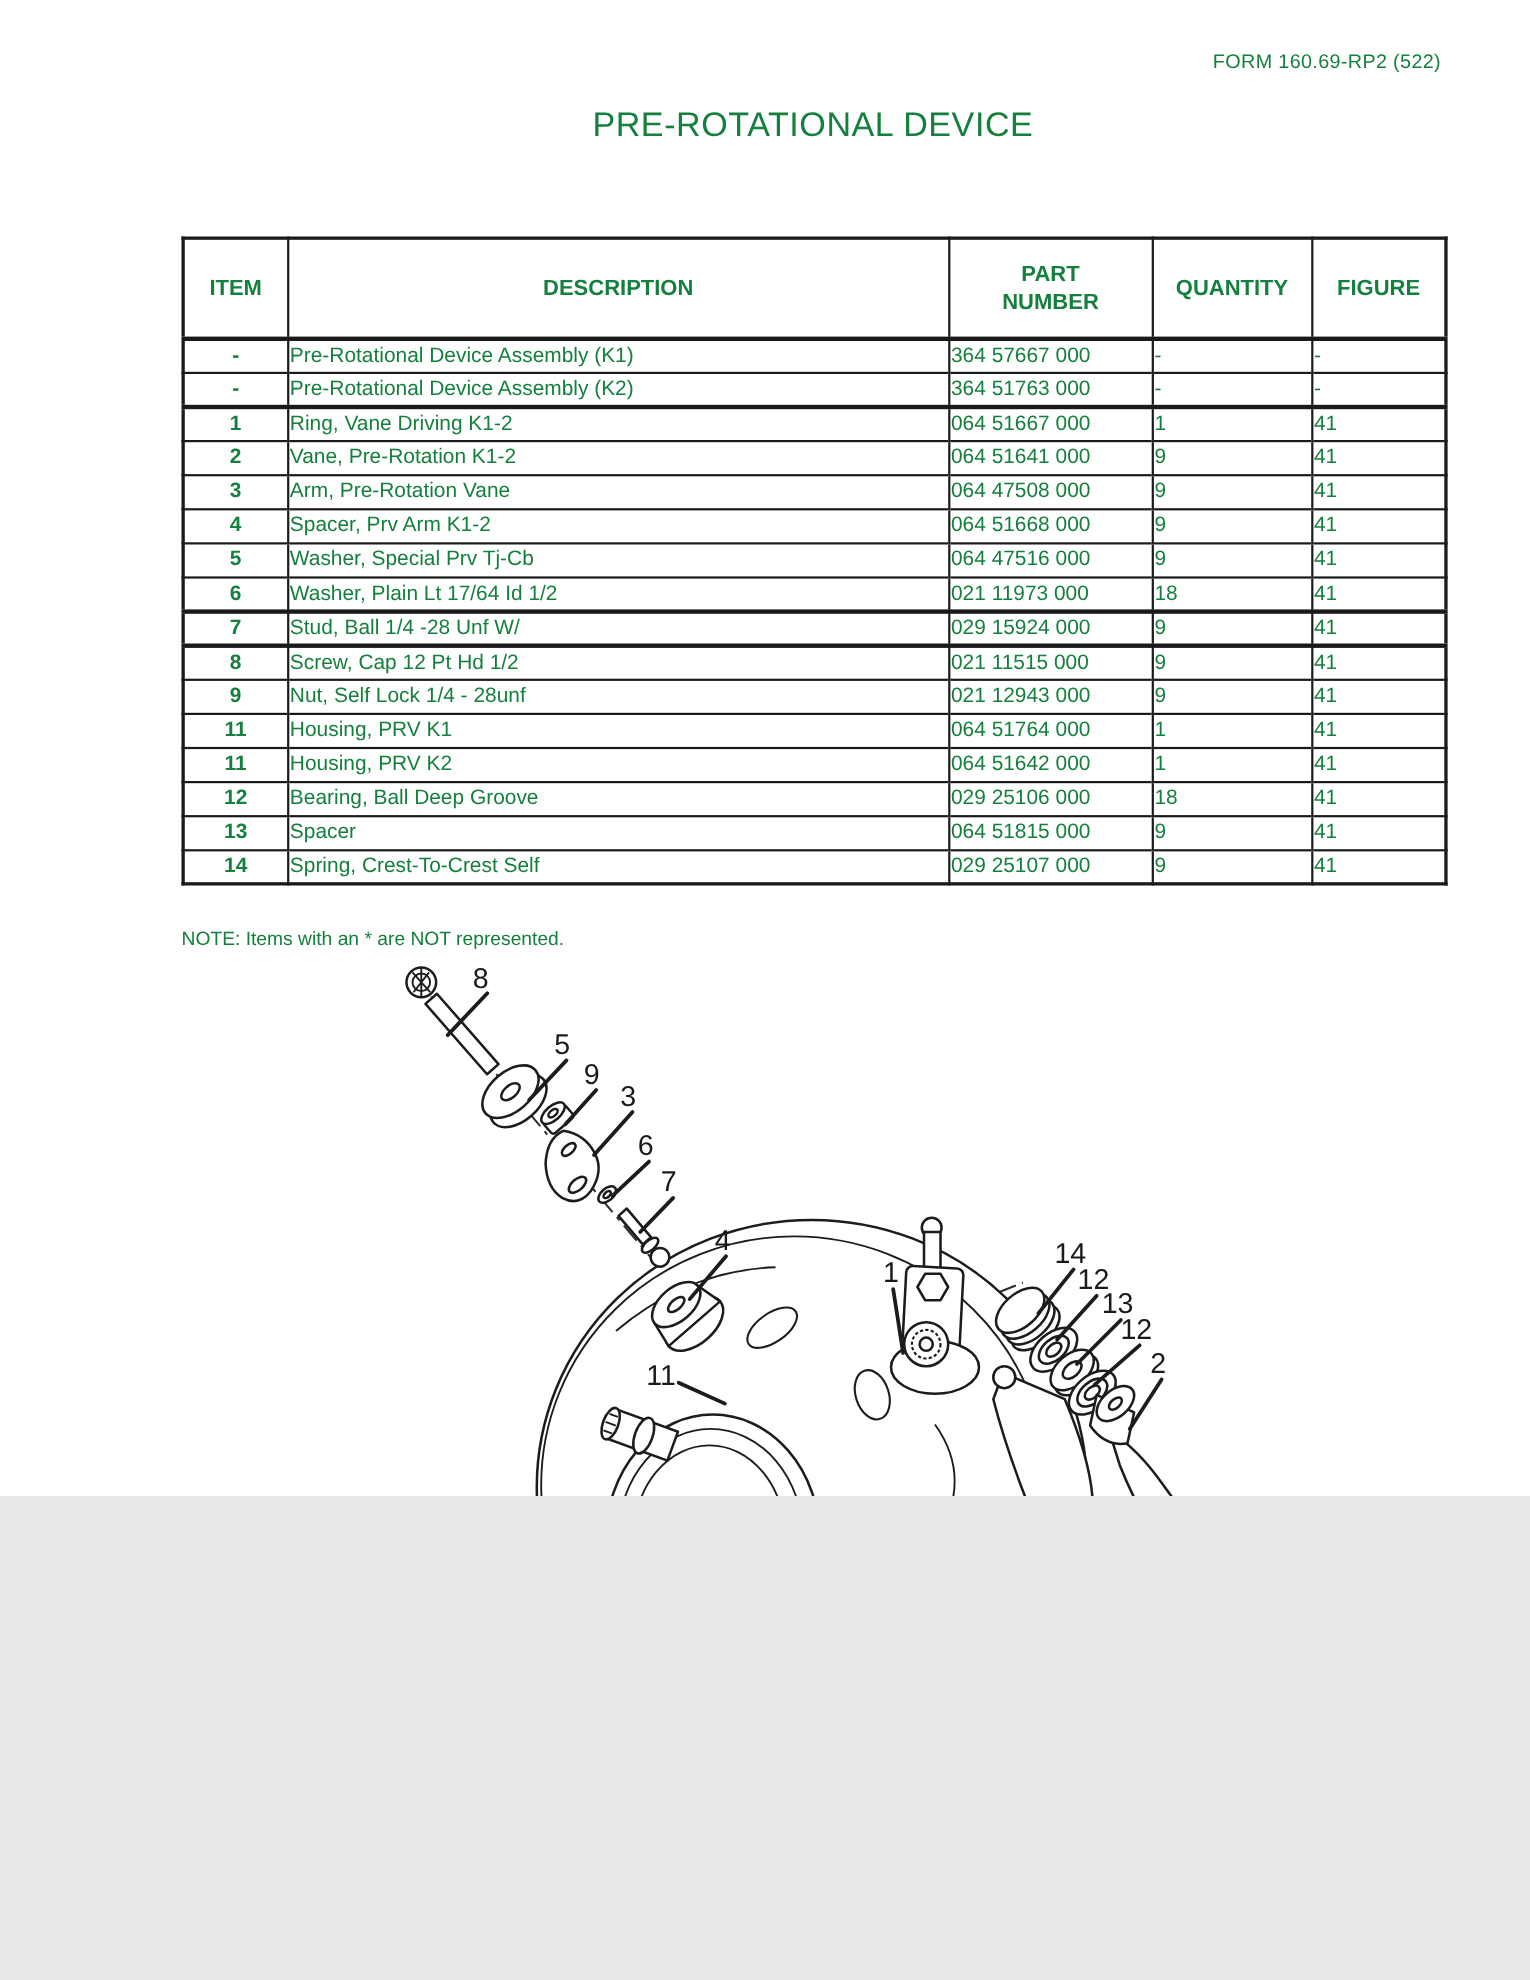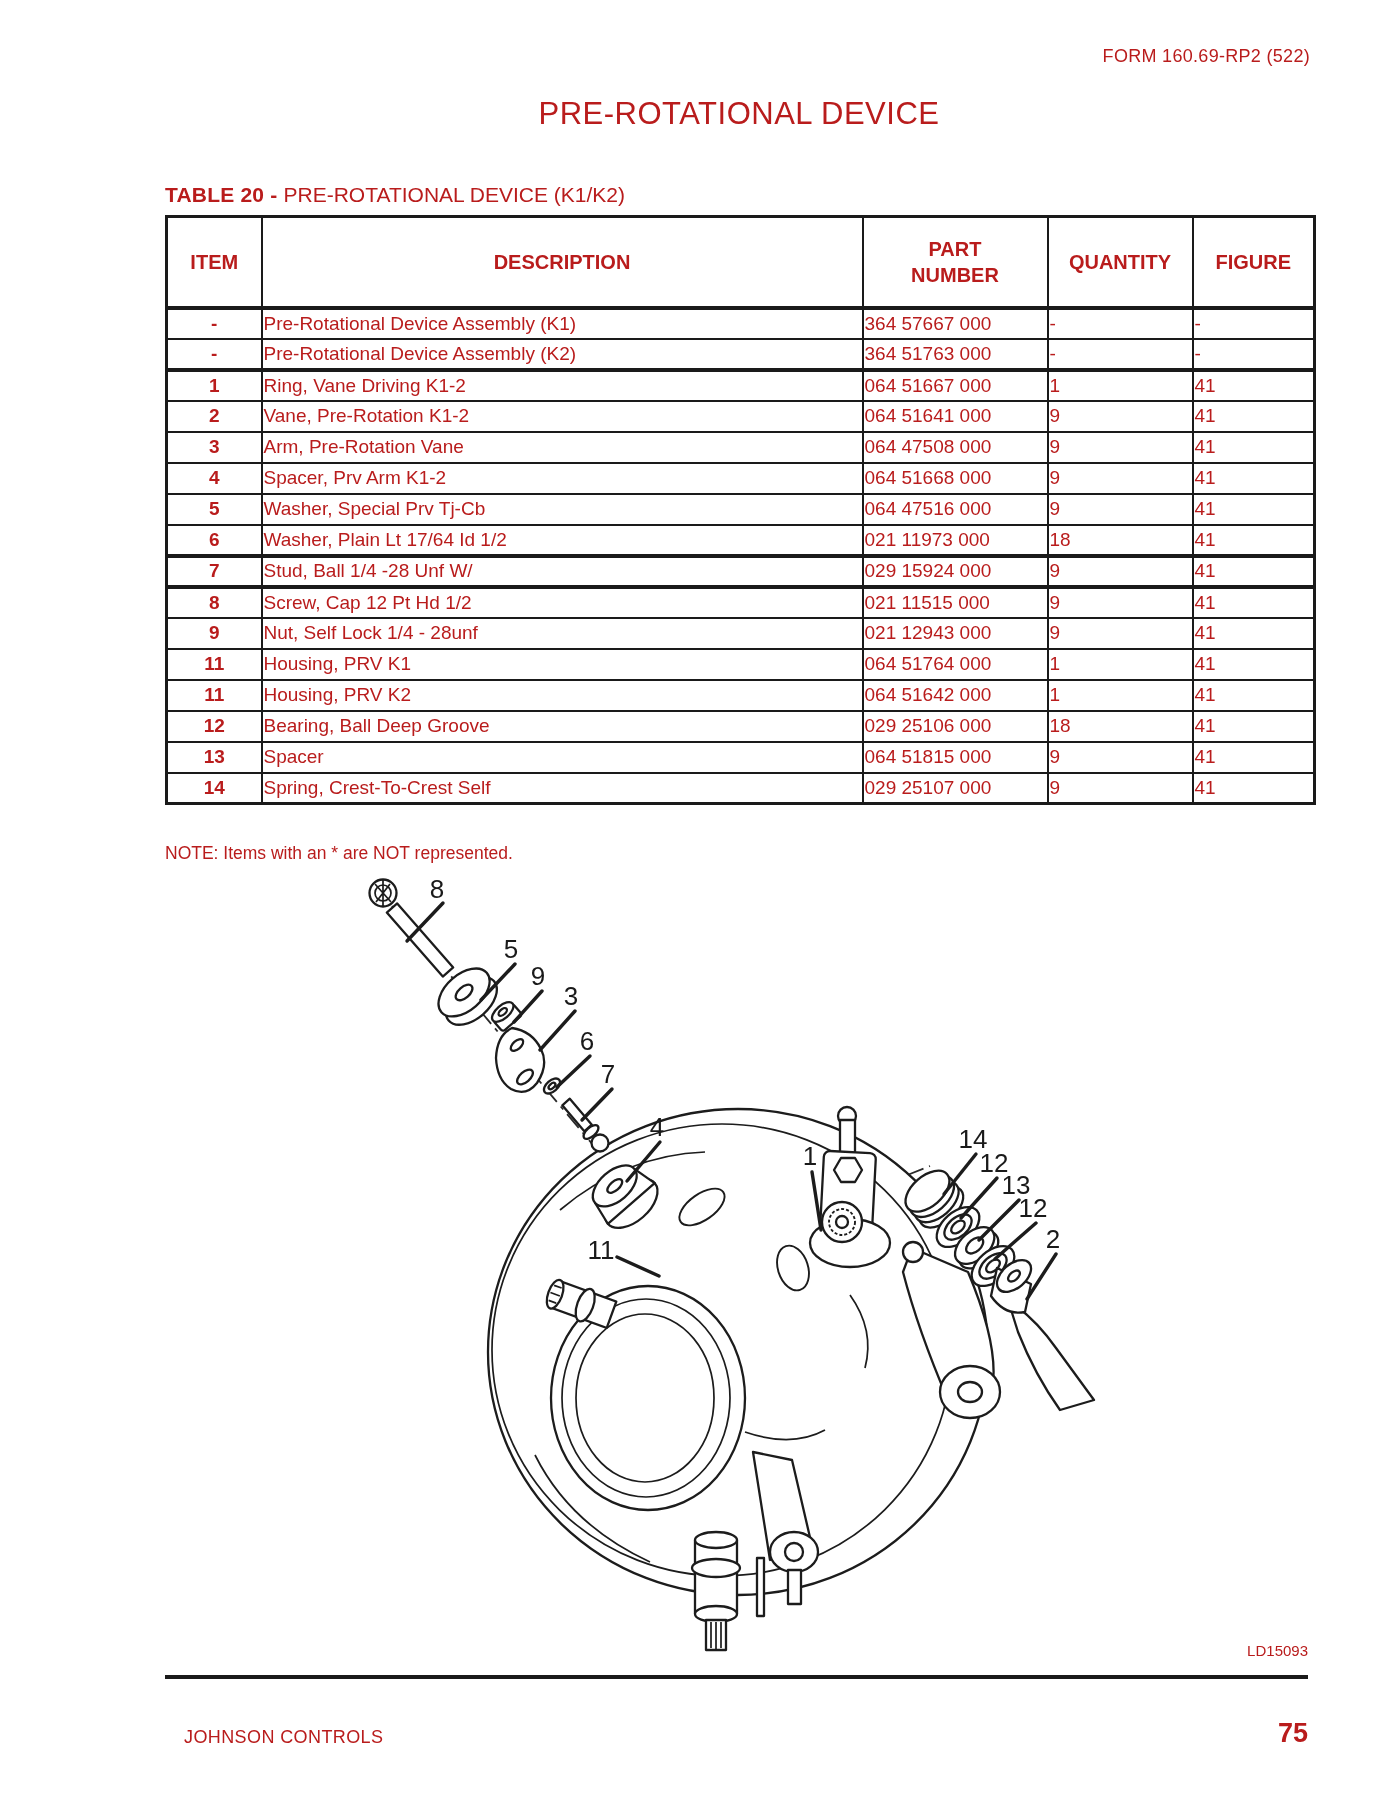--- a/index.html
+++ b/index.html
@@ -1,18 +1,18 @@
 <!DOCTYPE html>
 <html><head>
 <meta charset="utf-8">
 <style>
   html,body{margin:0;padding:0;background:#e8e8e8;}
   .page{
-    position:relative;width:1391px;height:1800px;background:#ffffff;
-    font-family:"Liberation Sans",sans-serif;color:#b91c1c;overflow:hidden;
+    position:relative;width:1391px;height:1360px;background:#ffffff;
+    font-family:"Liberation Sans",sans-serif;color:#15803d;overflow:hidden;
     margin:0 auto;
   }
   .form-ref{position:absolute;top:46px;right:81px;font-size:18px;letter-spacing:.3px;}
   .doc-title{position:absolute;top:96px;left:165px;width:1148px;text-align:center;
     font-size:31px;font-weight:normal;letter-spacing:.5px;margin:0;}
   .table-title{position:absolute;top:183px;left:165px;font-size:21px;}
   .table-title b{letter-spacing:.2px;}
   table.parts{
     position:absolute;top:215px;left:165px;width:1148px;
     border-collapse:collapse;table-layout:fixed;
@@ -50,21 +50,20 @@
 </style>
 </head>
 <body>
 
 <div class="page">
 
   <div class="form-ref">FORM 160.69-RP2 (522)</div>
 
   <h1 class="doc-title">PRE-ROTATIONAL DEVICE</h1>
 
-  <div class="table-title"><b>TABLE 20 - </b><span>PRE-ROTATIONAL DEVICE (K1/K2)</span></div>
 
   <table class="parts">
     <colgroup>
       <col style="width:95px">
         <col style="width:601px">
         <col style="width:185px">
         <col style="width:145px">
         <col style="width:122px">
     </colgroup>
     <thead>

